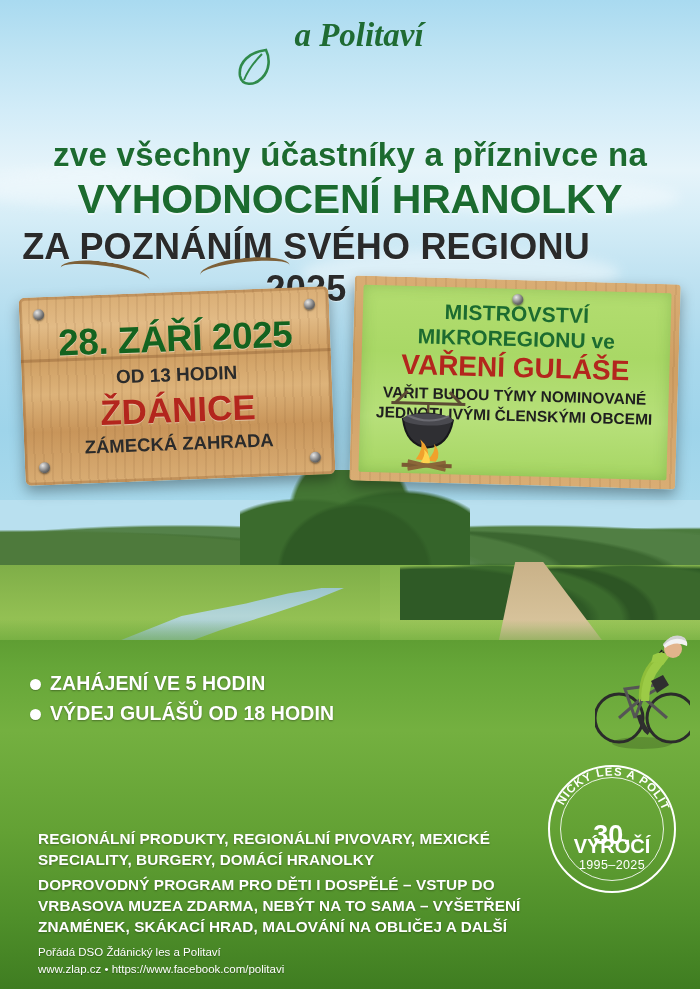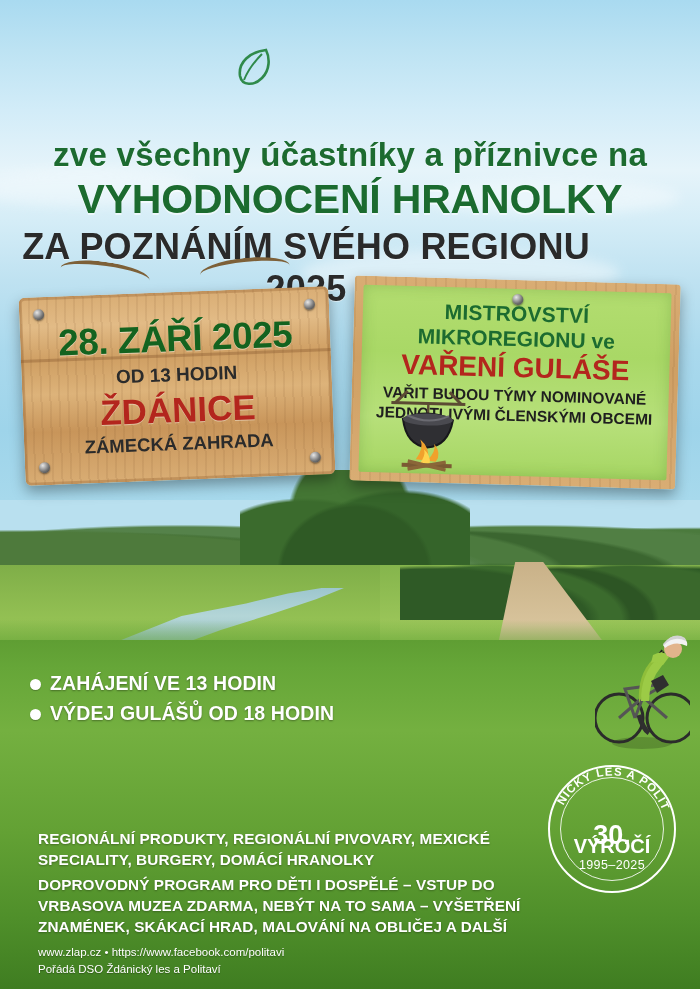--- a/index.html
+++ b/index.html
@@ -432,20 +432,21 @@
     <path d="M46 116 q0 -26 14 -40 l8 -6 q4 6 -2 12 q-12 14 -12 34 z" fill="#9ccb46"></path>
     <path d="M58 70 q10 -6 16 2 l-6 8 q-8 -4 -12 -2 z" fill="#9ccb46"></path>
     <circle cx="78" cy="64" r="9" fill="#e2b48b"></circle>
     <path d="M68 60 q10 -14 22 -6 q3 3 2 7 q-12 -6 -22 2 z" fill="#f2f2f2"></path>
     <path d="M68 59 q11 -13 22 -6 l1 3 q-12 -6 -22 4 z" fill="#d2d2d2"></path>
     <path d="M56 96 l12 -6 l6 10 l-12 8 z" fill="#2f2f2f"></path>
     <path d="M44 130 q4 14 10 18" stroke="#2f2f2f" stroke-width="5" fill="none"></path>
   </svg>
 
   <div class="logo">
+    <div class="logo-line2">a Politaví</div>
   </div>
   <svg class="logo-leaf" viewBox="0 0 44 44">
     <path d="M34 6 C18 8 6 18 8 32 C10 42 22 42 30 34 C38 26 38 14 34 6 Z" fill="none" stroke="#2f8a4a" stroke-width="2.6"></path>
     <path d="M30 10 C22 18 16 26 12 36" fill="none" stroke="#2f8a4a" stroke-width="2"></path>
   </svg>
 
   <div class="h-invite">zve všechny účastníky a příznivce na</div>
   <div class="h-main">VYHODNOCENÍ HRANOLKY</div>
   <div class="h-sub">ZA POZNÁNÍM SVÉHO REGIONU 2025</div>
 
@@ -481,21 +482,21 @@
       <path d="M44 74 q8 -12 4 -20 q10 8 8 20 q8 -8 6 -16 q8 10 2 18 z" fill="#f0a12c"></path>
       <path d="M48 78 q6 -8 4 -14 q7 6 6 14 z" fill="#ffd34d"></path>
       <path d="M30 80 L80 80" stroke="#7b5a33" stroke-width="4"></path>
       <path d="M36 76 L74 84 M74 76 L36 84" stroke="#8a6638" stroke-width="3.5"></path>
     </svg>
   </div>
 
   <div class="prog">
     <div class="prog-item">
       <div class="bullet"></div>
-      <div class="prog-text">ZAHÁJENÍ VE 13 HODIN</div>
+      <div class="prog-text">ZAHÁJENÍ VE 5 HODIN</div>
     </div>
     <div class="prog-item">
       <div class="bullet"></div>
       <div class="prog-text">VÝDEJ GULÁŠŮ OD 18 HODIN</div>
     </div>
   </div>
 
   <div class="para para-2">REGIONÁLNÍ PRODUKTY, REGIONÁLNÍ PIVOVARY, MEXICKÉ SPECIALITY, BURGERY, DOMÁCÍ HRANOLKY</div>
   <div class="para para-3">DOPROVODNÝ PROGRAM PRO DĚTI I DOSPĚLÉ – VSTUP DO VRBASOVA MUZEA ZDARMA, NEBÝT NA TO SAMA – VYŠETŘENÍ ZNAMÉNEK, SKÁKACÍ HRAD, MALOVÁNÍ NA OBLIČEJ A DALŠÍ</div>
 
@@ -510,17 +511,17 @@
       <text>
         <textPath href="#arcpath2" startOffset="50%" text-anchor="middle" id="arc-text-span">ŽDÁNICKÝ LES A POLITAVÍ</textPath>
       </text>
     </svg>
     <div class="badge-num">30.</div>
     <div class="badge-word">VÝROČÍ</div>
     <div class="badge-years">1995–2025</div>
   </div>
 
   <div class="footer">
+    <div>Pořádá DSO Ždánický les a Politaví</div>
     <div>www.zlap.cz • https://www.facebook.com/politavi</div>
-    <div>Pořádá DSO Ždánický les a Politaví</div>
   </div>
 
 </div>
 
 </body></html>

